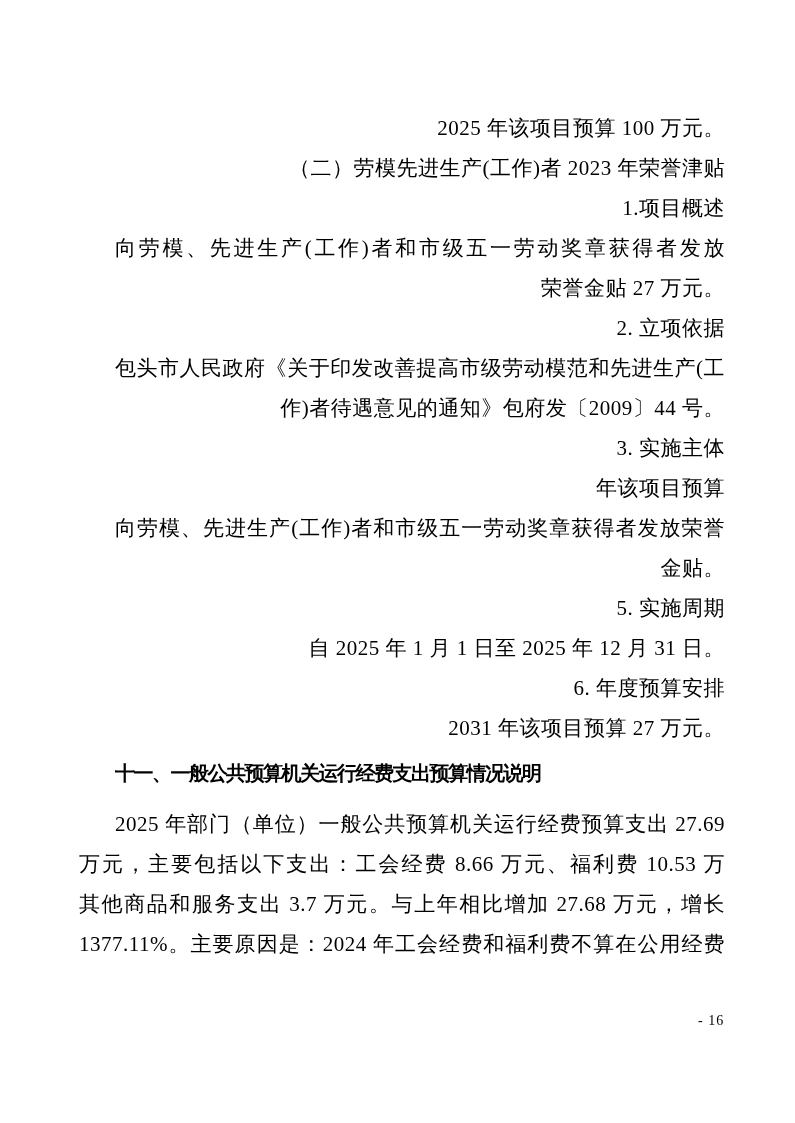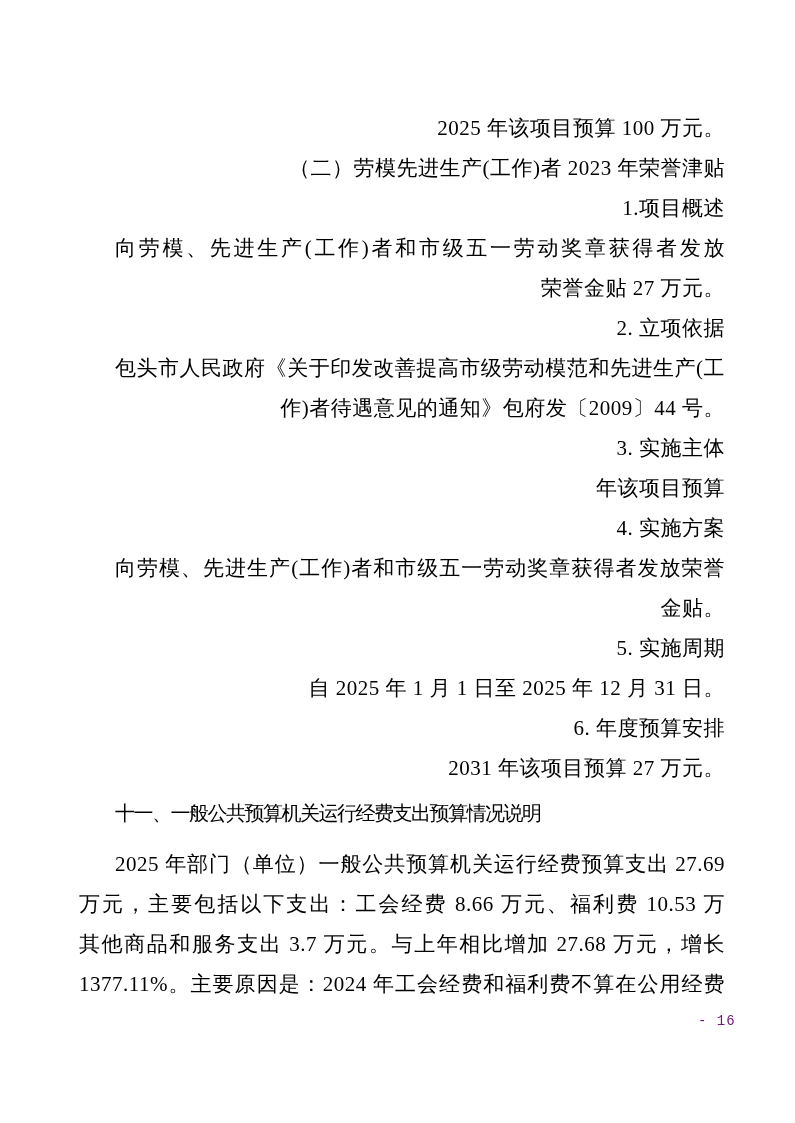--- a/index.html
+++ b/index.html
@@ -41,57 +41,56 @@
   .line.indent {
     text-indent: 36px;
   }
   .line.justify {
     white-space: normal;
     text-align: justify;
     text-align-last: justify;
   }
   .line.heading {
     font-family: "Liberation Sans", "DejaVu Sans", sans-serif;
-    font-weight: normal;
+    font-weight: bold;
     font-size: 20px;
     letter-spacing: -1.5px;
     line-height: 46px;
     height: 46px;
     margin-top: 2px;
     margin-bottom: 8px;
     white-space: nowrap;
     text-align: left;
   }
   .page-number {
     position: absolute;
     left: 698px;
     top: 1013px;
     font-size: 14px;
     line-height: 16px;
-    color: #701a75;
-    font-family: Liberation Mono, monospace;
+    color: #000000;
+    font-family: Liberation Serif, serif;
     letter-spacing: 1px;
   }
 </style>
 </head>
 <body>
 
 <div class="page">
   <div class="content">
       <div class="line indent">2025 年该项目预算 100 万元。</div>
       <div class="line indent">（二）劳模先进生产(工作)者 2023 年荣誉津贴</div>
       <div class="line indent">1.项目概述</div>
       <div class="line indent justify">向劳模、先进生产(工作)者和市级五一劳动奖章获得者发放</div>
       <div class="line">荣誉金贴 27 万元。</div>
       <div class="line indent">2. 立项依据</div>
       <div class="line indent justify">包头市人民政府《关于印发改善提高市级劳动模范和先进生产(工</div>
       <div class="line">作)者待遇意见的通知》包府发〔2009〕44 号。</div>
       <div class="line indent">3. 实施主体</div>
       <div class="line indent">年该项目预算</div>
-      <div class="line indent">4. 实施方案</div>
       <div class="line indent justify">向劳模、先进生产(工作)者和市级五一劳动奖章获得者发放荣誉</div>
       <div class="line">金贴。</div>
       <div class="line indent">5. 实施周期</div>
       <div class="line indent">自 2025 年 1 月 1 日至 2025 年 12 月 31 日。</div>
       <div class="line indent">6. 年度预算安排</div>
       <div class="line indent">2031 年该项目预算 27 万元。</div>
       <div class="line indent heading">十一、一般公共预算机关运行经费支出预算情况说明</div>
       <div class="line indent justify">2025 年部门（单位）一般公共预算机关运行经费预算支出 27.69</div>
       <div class="line justify">万元，主要包括以下支出：工会经费 8.66 万元、福利费 10.53 万元、</div>
       <div class="line justify">其他商品和服务支出 3.7 万元。与上年相比增加 27.68 万元，增长</div>

